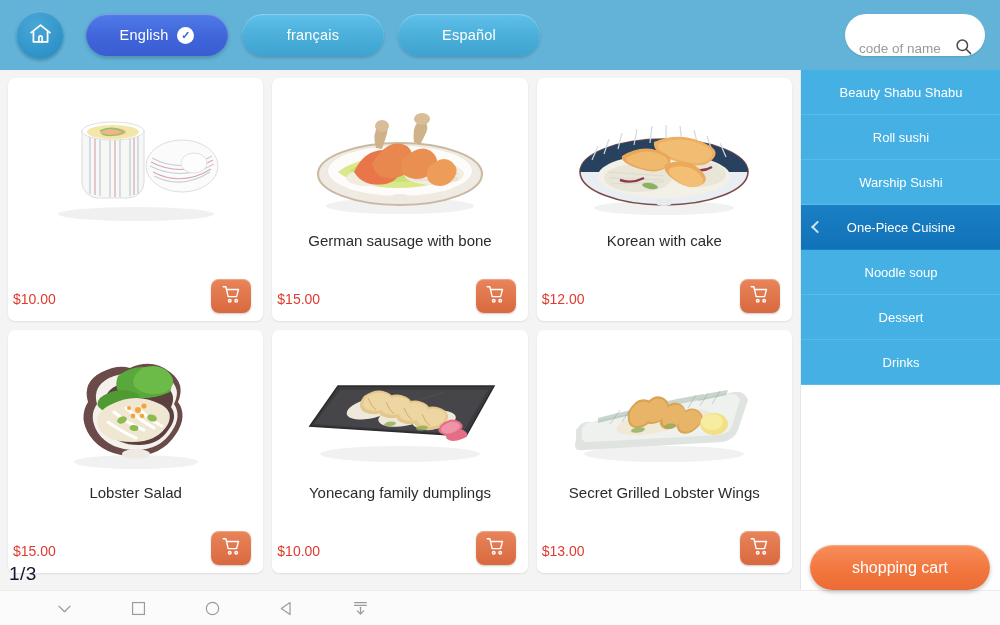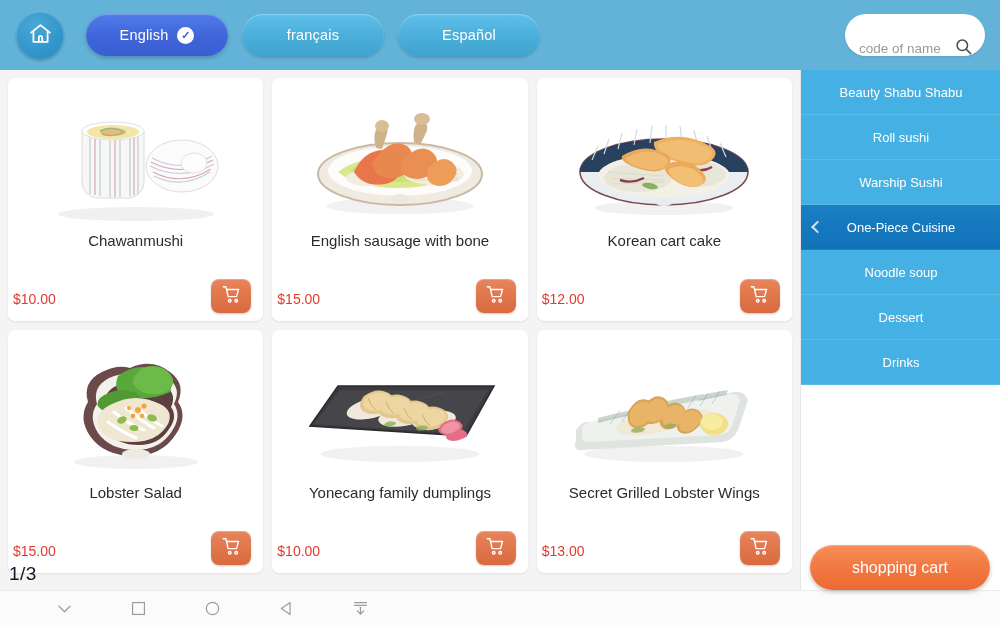--- a/index.html
+++ b/index.html
@@ -260,21 +260,20 @@
               <path d="M120 80q32 16 64-2"></path>
             <path d="M124 90q28 14 56-4"></path>
           </g>
           <g stroke="#dba5ae" stroke-width="1.1" fill="none">
             <path d="M121 76q31 16 62-2"></path>
               <path d="M123 86q29 15 58-3"></path>
           </g>
           <ellipse cx="164" cy="77" rx="13" ry="10" fill="#fdfdfd" stroke="#e2e2e2"></ellipse>
         </svg>
       </div>
-      <div class="card-title">Chawanmushi</div>
       <div class="card-price">$10.00</div>
       <div class="cart-btn">
         <span>
           <svg viewBox="0 0 24 24" fill="none" stroke="#fff" stroke-width="1.6" stroke-linecap="round" stroke-linejoin="round">
             <path d="M2.6 3.2h3l2.6 11.2h9.6l2.2-8.2H7"></path>
             <circle cx="10" cy="19.2" r="1.5"></circle>
               <circle cx="17.4" cy="19.2" r="1.5"></circle>
           </svg>
         </span>
       </div>
@@ -301,21 +300,21 @@
           <path d="M78 78q14-24 30-20 12 3 10 18-2 14-18 16-18 2-22-14z" fill="#e8874e"></path>
           <path d="M82 62q-4-14 2-22 4-5 8-1 3 4 0 12l-4 12z" fill="#cfb28a"></path>
           <ellipse cx="88" cy="40" rx="7" ry="6" fill="#d8bd97"></ellipse>
           <path d="M108 74q18-18 30-8 9 8 2 18-9 12-24 8-12-4-8-18z" fill="#ea8f52"></path>
           <path d="M120 56q-2-14 4-20 5-4 8 1 3 5-1 12l-5 10z" fill="#cfb28a"></path>
           <ellipse cx="128" cy="33" rx="8" ry="6" fill="#d8bd97"></ellipse>
           <path d="M134 82q14-14 24-6 8 7 2 16-8 11-20 7-10-4-6-17z" fill="#ee9d59"></path>
           <ellipse cx="106" cy="112" rx="10" ry="4" fill="#eee9e0"></ellipse>
         </svg>
       </div>
-      <div class="card-title">English sausage with bone</div>
+      <div class="card-title">German sausage with bone</div>
       <div class="card-price">$15.00</div>
       <div class="cart-btn">
         <span>
           <svg viewBox="0 0 24 24" fill="none" stroke="#fff" stroke-width="1.6" stroke-linecap="round" stroke-linejoin="round">
             <path d="M2.6 3.2h3l2.6 11.2h9.6l2.2-8.2H7"></path>
             <circle cx="10" cy="19.2" r="1.5"></circle>
               <circle cx="17.4" cy="19.2" r="1.5"></circle>
           </svg>
         </span>
       </div>
@@ -359,21 +358,21 @@
           </g>
           <path d="M96 56q28-12 56 4 10 6 2 14-10 10-34 2-26-8-24-20z" fill="#edb060"></path>
           <path d="M100 58q26-10 50 4 8 5 1 11-9 8-30 1-23-7-21-16z" fill="#f0bd72"></path>
           <path d="M64 70q22-14 44-2 8 5 2 12-9 9-28 3-20-6-18-13z" fill="#e9a757"></path>
           <path d="M68 72q20-12 38-2 7 4 2 10-8 7-24 2-17-5-16-10z" fill="#efba6e"></path>
           <path d="M108 78q24-8 38 10 5 7-3 11-12 6-28-6-12-9-7-15z" fill="#eba95a"></path>
           <path d="M112 82q20-6 32 9 4 6-3 9-10 4-23-6-10-7-6-12z" fill="#f2bf74"></path>
           <ellipse cx="106" cy="116" rx="9" ry="4" fill="#e7eaee"></ellipse>
         </svg>
       </div>
-      <div class="card-title">Korean cart cake</div>
+      <div class="card-title">Korean with cake</div>
       <div class="card-price">$12.00</div>
       <div class="cart-btn">
         <span>
           <svg viewBox="0 0 24 24" fill="none" stroke="#fff" stroke-width="1.6" stroke-linecap="round" stroke-linejoin="round">
             <path d="M2.6 3.2h3l2.6 11.2h9.6l2.2-8.2H7"></path>
             <circle cx="10" cy="19.2" r="1.5"></circle>
               <circle cx="17.4" cy="19.2" r="1.5"></circle>
           </svg>
         </span>
       </div>

